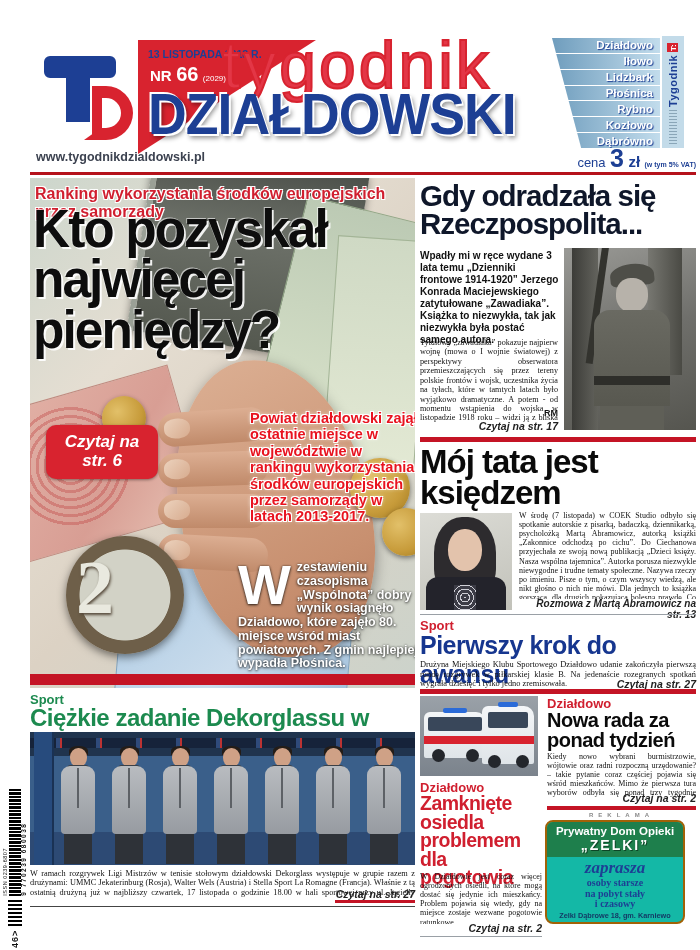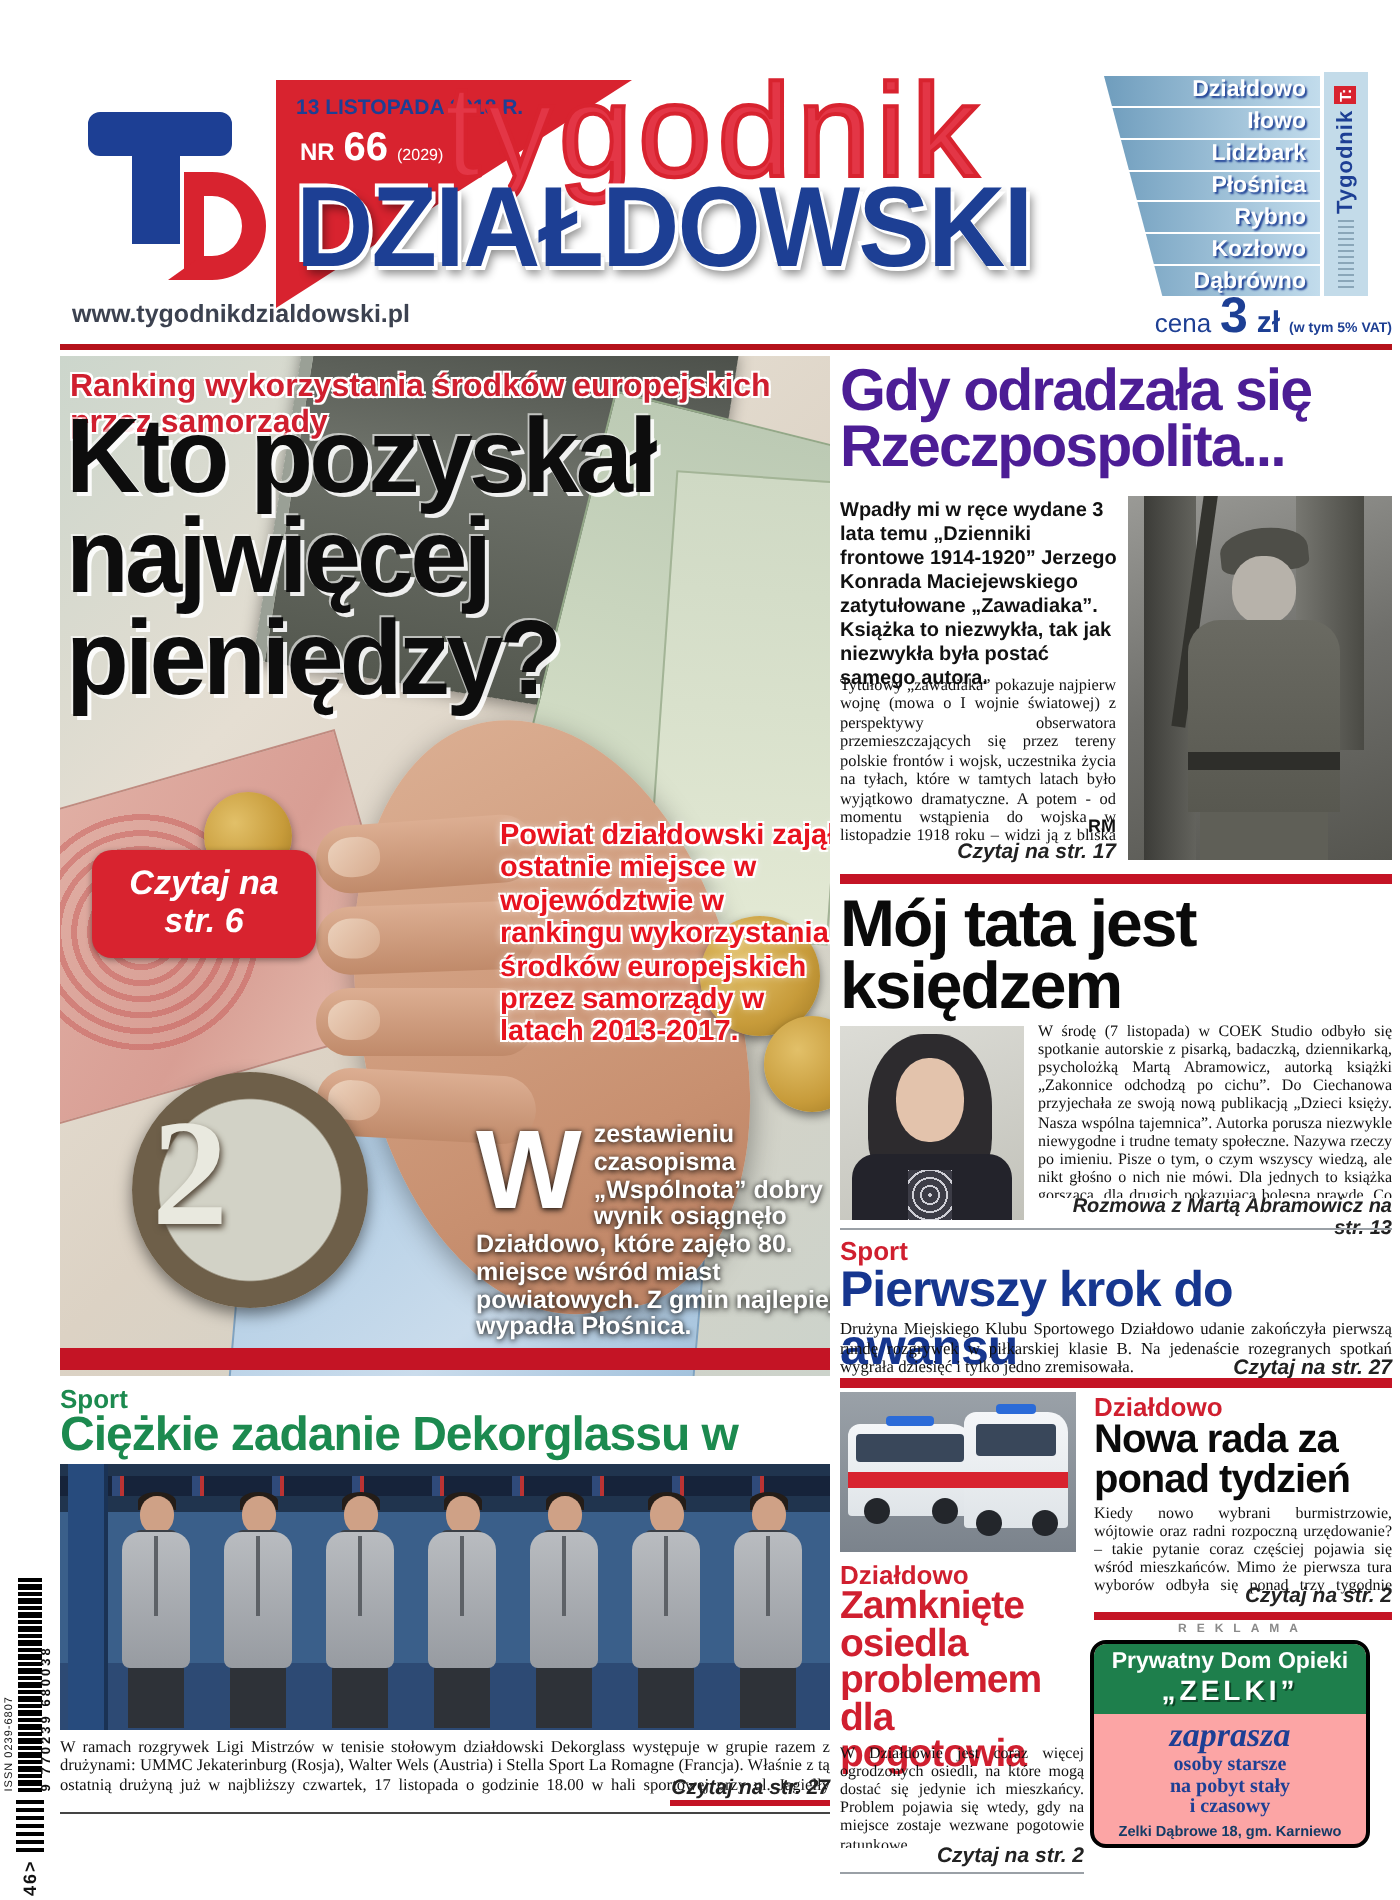--- a/index.html
+++ b/index.html
@@ -19,21 +19,21 @@
   .bar-issn{font-size:5.5px;letter-spacing:.5px;}
   .big-bars{width:108px;height:12px;background:repeating-linear-gradient(90deg,#000 0 2px,#fff 2px 3px,#000 3px 6px,#fff 6px 7px);}
   .bar-digits{font-size:6.5px;font-weight:bold;letter-spacing:1.5px;}
 
   
   .logo-box{left:36px;top:44px;width:104px;height:104px;background:#fff;}
   .red-tri{left:138px;top:40px;width:178px;height:114px;background:#d8232f;
            clip-path:polygon(0 0,100% 0,0 100%);}
   .hdr-date{left:148px;top:48px;font-size:10.5px;font-weight:bold;color:#1d3f94;}
   .hdr-nr{left:150px;top:63px;color:#fff;}
-  .hdr-nr b{font-size:20px;} .hdr-nr .sm{font-size:12px;font-weight:bold;} .hdr-nr .pr{font-size:8px;}
+  .hdr-nr b{font-size:20px;} .hdr-nr .sm{font-size:15px;font-weight:bold;} .hdr-nr .pr{font-size:8px;}
   .tyg{left:222px;top:32px;font-size:66px;font-weight:400;letter-spacing:3px;color:#e33646;
        -webkit-text-stroke:2px #d8232f;line-height:1;}
   .dzl{left:148px;top:86px;font-size:57px;font-weight:800;color:#1d3f94;letter-spacing:-1px;
        transform:scaleX(.94);transform-origin:left;line-height:1;
        text-shadow:2px 2px 0 #fff,-2px -2px 0 #fff,3px 4px 5px rgba(0,0,0,.45);}
   .cities{left:552px;top:38px;width:108px;height:110px;
           clip-path:polygon(0 0,100% 0,100% 100%,27% 100%);display:flex;flex-direction:column;gap:1px;}
   .city-row{flex:1;background:linear-gradient(90deg,#6f9dbd,#c2dcec);color:#fff;font-weight:bold;
             font-size:11.5px;display:flex;align-items:center;justify-content:flex-end;
             padding-right:7px;text-shadow:1px 1px 1px #1d3f94;}
@@ -103,21 +103,21 @@
   .five{left:248px;top:418px;font-size:60px;font-weight:800;color:#22262c;transform:rotate(2deg);}
 
   
   .label-red{font-size:13px;font-weight:bold;color:#d01f2f;}
   .label-green{font-size:13px;font-weight:bold;color:#1c8a4f;}
   .readmore{font-size:10.5px;font-weight:bold;font-style:italic;color:#222;}
   .redbar{background:#c41425;}
   .grule{background:#9aa0a6;height:1px;}
 
   .art1{left:420px;top:182px;width:276px;height:262px;}
-  .art1 .h{left:0;top:0;width:276px;font-size:29.5px;line-height:.95;font-weight:800;color:#4c1d95;letter-spacing:-1px;}
+  .art1 .h{left:0;top:0;width:276px;font-size:29.5px;line-height:.95;font-weight:800;color:#0f172a;letter-spacing:-1px;}
   .art1 .lead-p{left:0;top:68px;width:140px;font-size:10px;line-height:1.2;font-weight:700;}
   .art1 .body{left:0;top:156px;width:138px;height:84px;font-size:8.2px;line-height:1.15;overflow:hidden;}
   .art1 .author{left:0;top:226px;width:138px;text-align:right;font-size:9px;font-weight:800;}
   .art1 .rm{left:0;top:238px;width:138px;text-align:right;}
   .art1 .photo{left:144px;top:66px;width:132px;height:182px;}
   .art1 .bar{left:0;top:255px;width:276px;height:5px;}
 
   .soldier{background:linear-gradient(160deg,#9a9a96,#6f6f6b 50%,#55554f);overflow:hidden;}
   .s-tree{position:absolute;left:8px;top:0;width:26px;height:100%;background:linear-gradient(90deg,#3c3c38,#63635d);}
   .s-tree2{position:absolute;right:14px;top:0;width:34px;height:70%;background:linear-gradient(90deg,#777771,#4a4a44);}
@@ -154,22 +154,22 @@
   .van .win{position:absolute;background:#39475a;border-radius:2px;}
   .van .blue{position:absolute;top:-4px;left:30%;width:40%;height:5px;background:#2b6bd8;border-radius:2px;}
   .wheel{position:absolute;bottom:-4px;width:13px;height:13px;border-radius:50%;background:#23262b;}
   .council{left:127px;top:0;width:149px;}
   .council .h{position:absolute;left:0;top:14px;width:149px;font-size:20px;line-height:1;font-weight:800;color:#0a0a0a;letter-spacing:-.5px;}
   .council .body{position:absolute;left:0;top:56px;width:149px;height:46px;font-size:8px;line-height:1.14;overflow:hidden;}
   .council .rm{position:absolute;left:0;top:96px;width:149px;text-align:right;}
   .council-bar{left:127px;top:110px;width:149px;height:4px;}
   .reklama{left:127px;top:116px;width:149px;text-align:center;font-size:6px;font-weight:bold;
            letter-spacing:5px;color:#8a8a8a;}
-  .ad{left:125px;top:124px;width:140px;height:104px;border-radius:8px;background:#fca5a5;
-      border:2px solid #000000;box-sizing:border-box;overflow:hidden;}
+  .ad{left:125px;top:124px;width:140px;height:104px;border-radius:8px;background:#14b8a6;
+      border:2px solid #a16207;box-sizing:border-box;overflow:hidden;}
   .ad-head{background:#1e7f4c;border-radius:5px 5px 0 0;padding:3px 2px 4px;text-align:center;color:#fff;}
   .ad-head .t1{font-size:11.5px;font-weight:bold;display:block;}
   .ad-head .t2{font-size:14px;font-weight:800;letter-spacing:2px;display:block;text-shadow:1px 1px 0 #0d4527;}
   .ad-inv{text-align:center;font-family:"Liberation Serif",serif;font-style:italic;font-weight:bold;
           font-size:17px;color:#1d3f94;margin-top:1px;}
   .ad-line{text-align:center;font-family:"Liberation Serif",serif;font-weight:bold;font-size:10px;
            color:#1d3f94;line-height:1.05;}
   .ad-addr{text-align:center;font-size:7.3px;font-weight:bold;color:#143b66;margin-top:2px;line-height:1.2;}
 
   .estates{left:0;top:84px;width:122px;}

